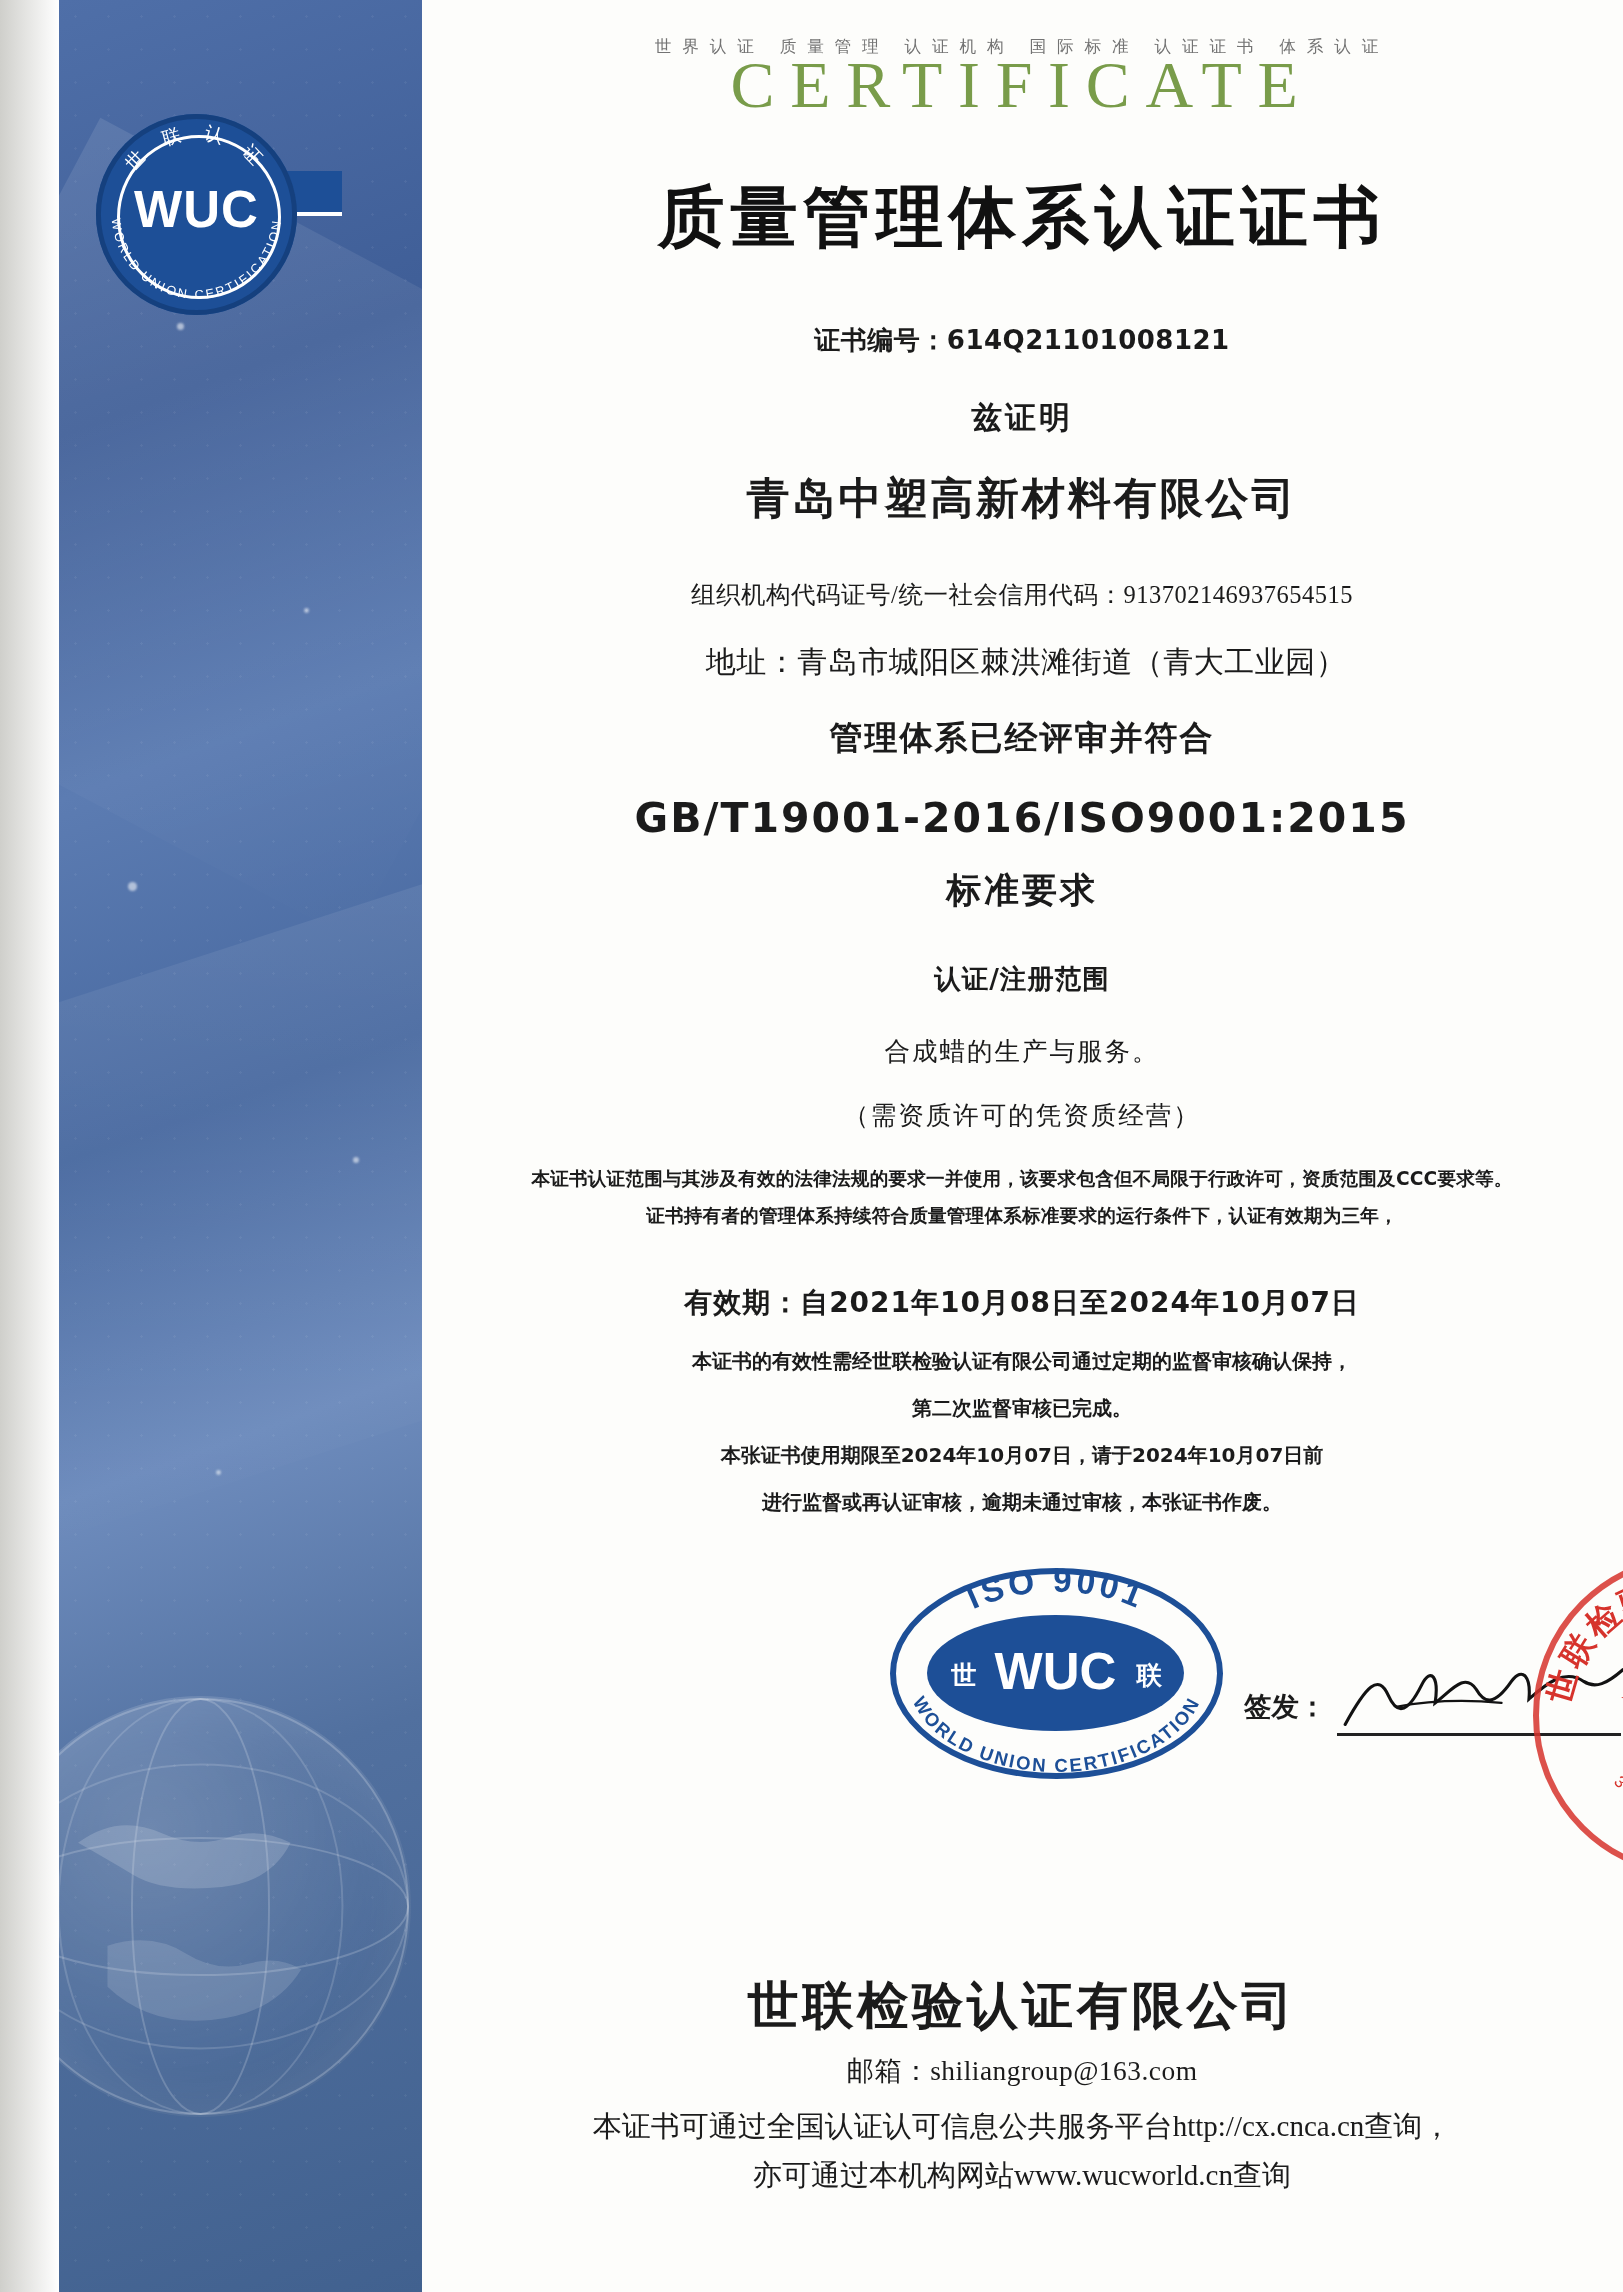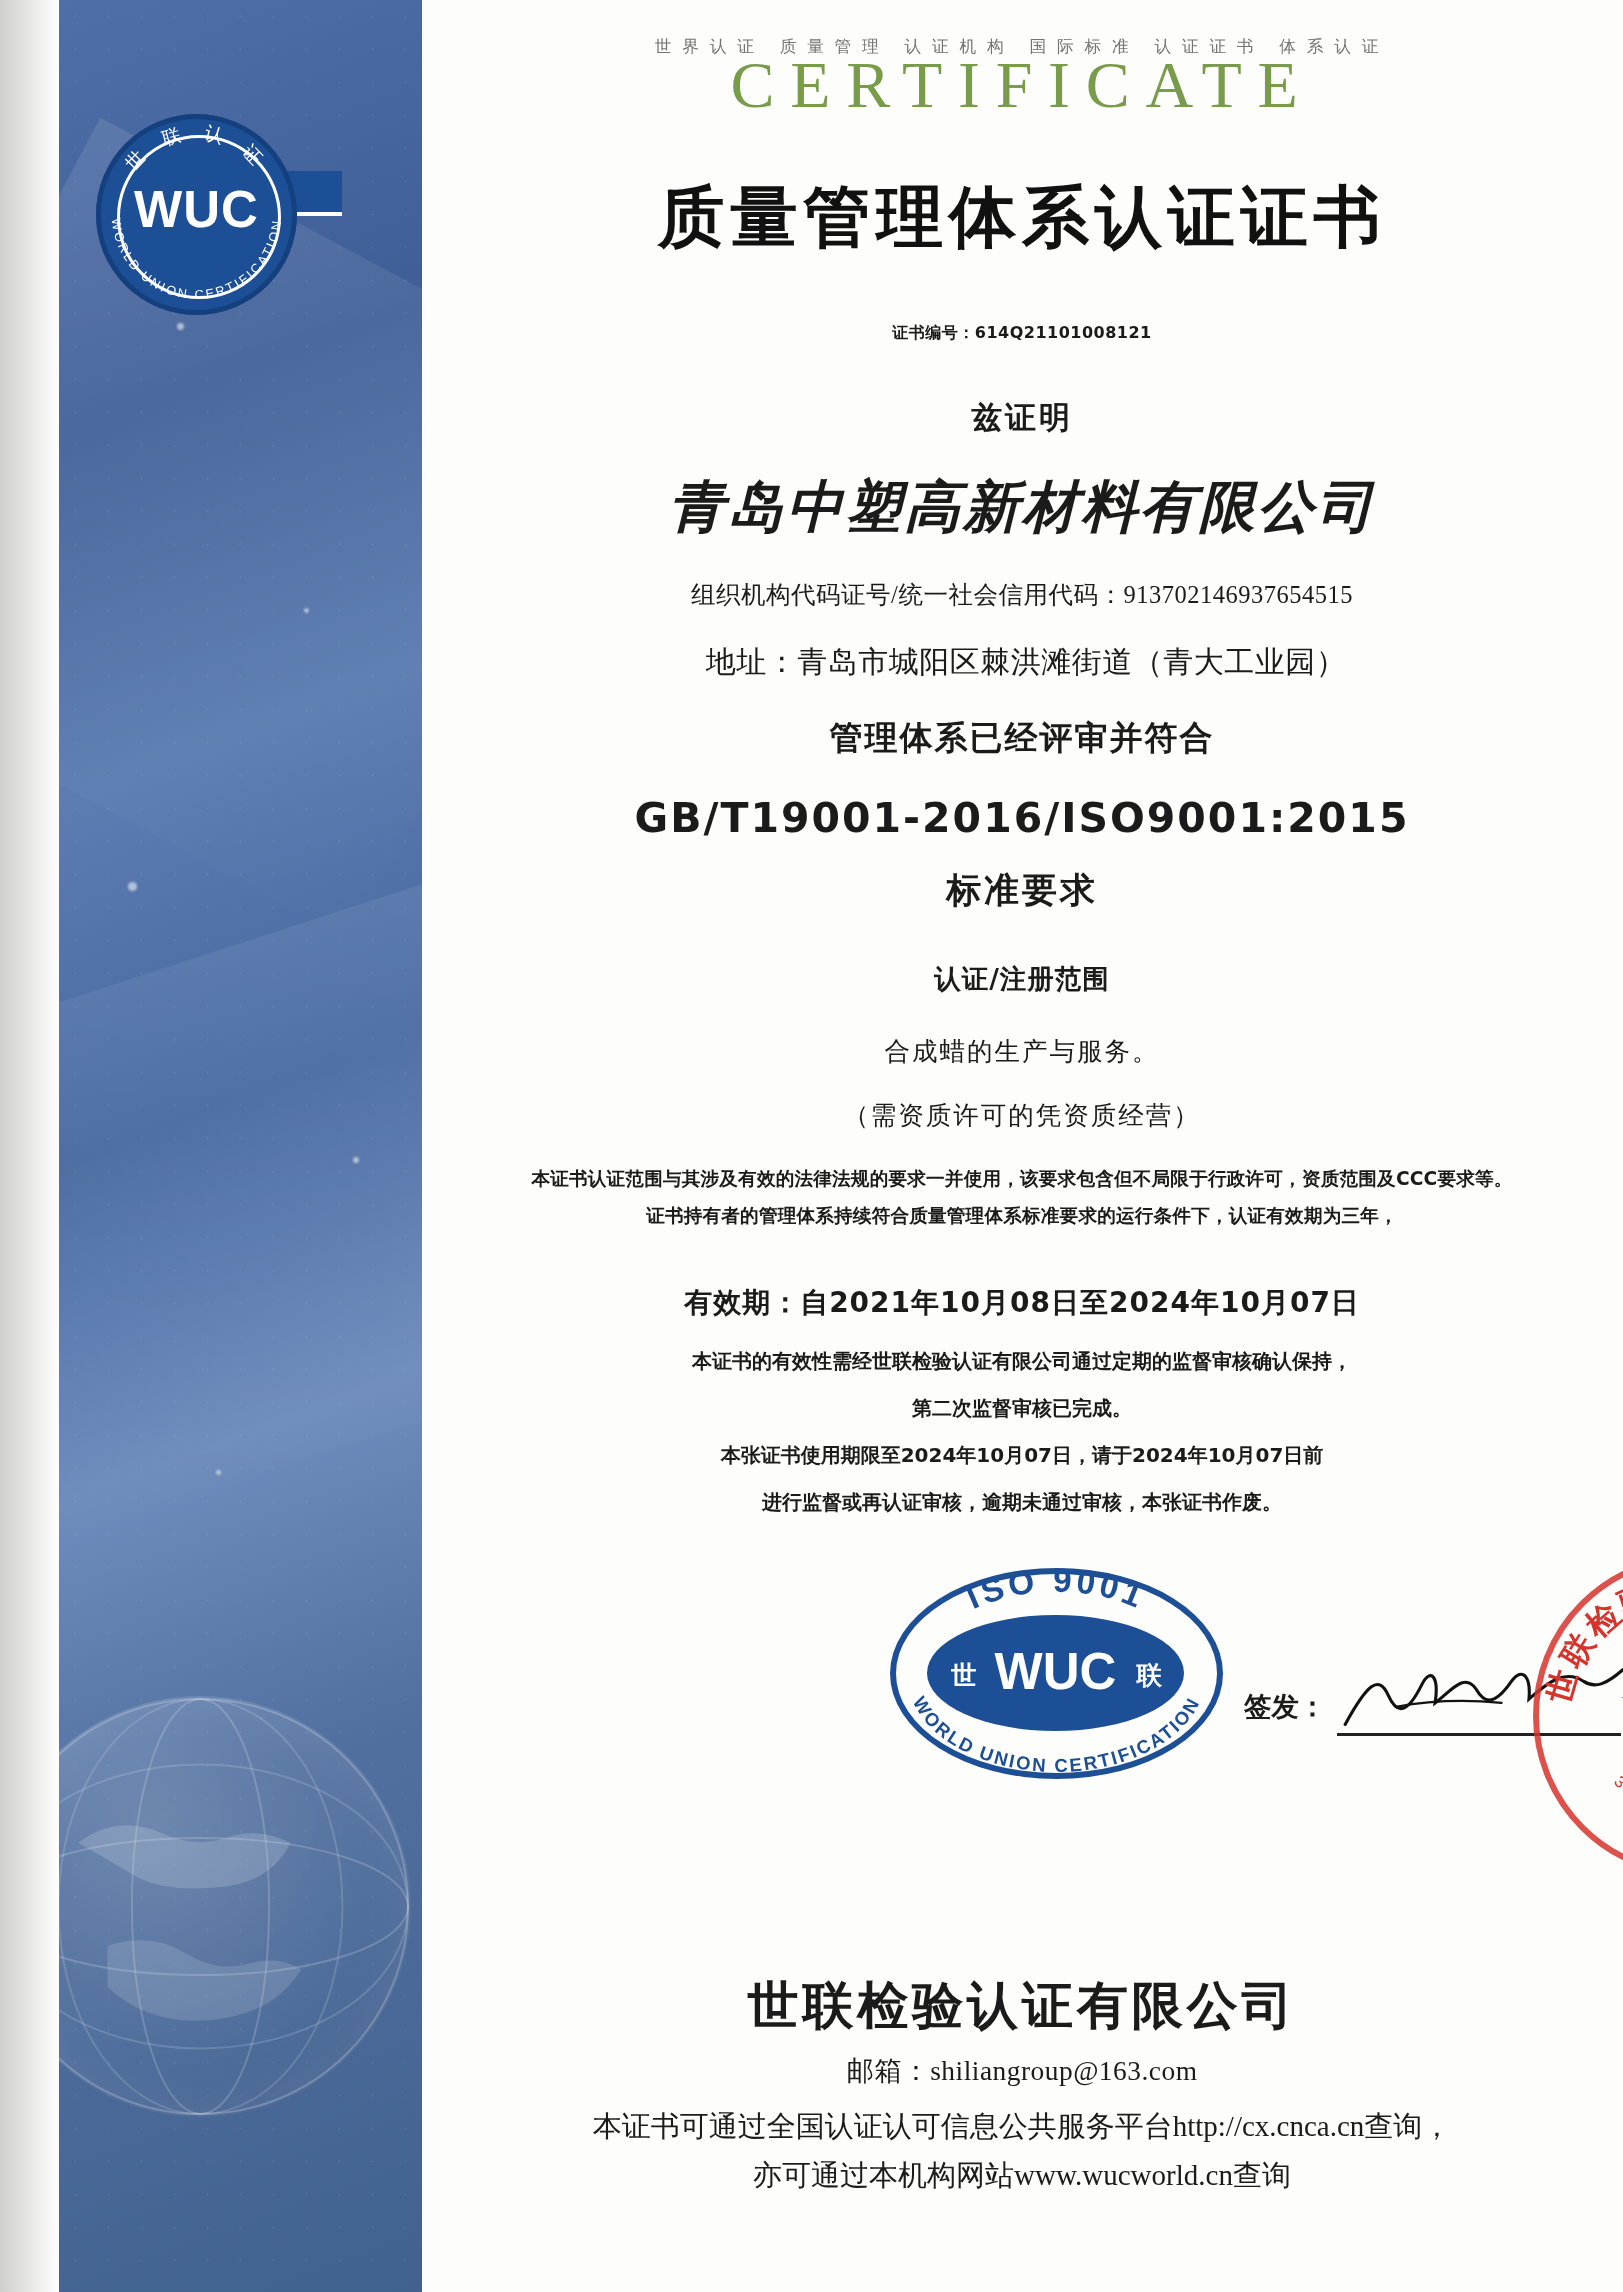--- a/index.html
+++ b/index.html
@@ -192,21 +192,21 @@
     letter-spacing: 5.9px;
     color: #111;
   }
 
   .cert-no {
     position: absolute;
     left: 0;
     top: 323px;
     width: 1202px;
     font-family: "DejaVu Sans", "Liberation Sans", sans-serif;
-    font-size: 16px;
+    font-size: 26px;
     font-weight: 600;
     letter-spacing: 0.5px;
   }
 
   .hereby {
     position: absolute;
     left: 0;
     top: 397px;
     width: 1202px;
     font-family: Liberation Mono, monospace;
@@ -214,24 +214,23 @@
     font-weight: 700;
     letter-spacing: 2.9px;
   }
 
   .company {
     position: absolute;
     left: 0;
     top: 470px;
     width: 1202px;
     font-family: "DejaVu Sans", "Liberation Sans", sans-serif;
-    font-size: 56px;
+    font-size: 43px;
     font-weight: 700;
     letter-spacing: 2.9px;
-    font-style: italic;
   }
 
   .org-code {
     position: absolute;
     left: 0;
     top: 578px;
     width: 1202px;
     font-size: 24.5px;
     letter-spacing: 0.5px;
   }

